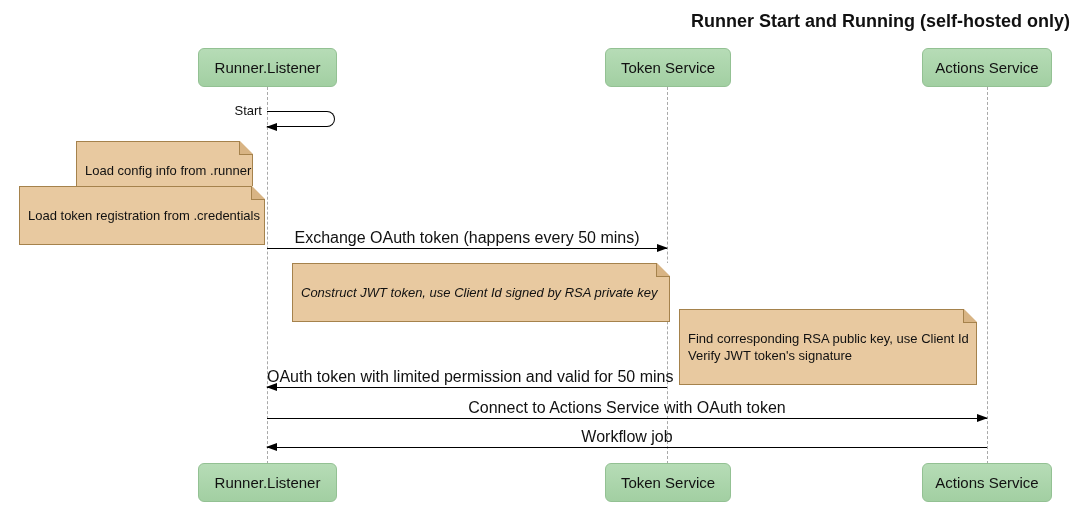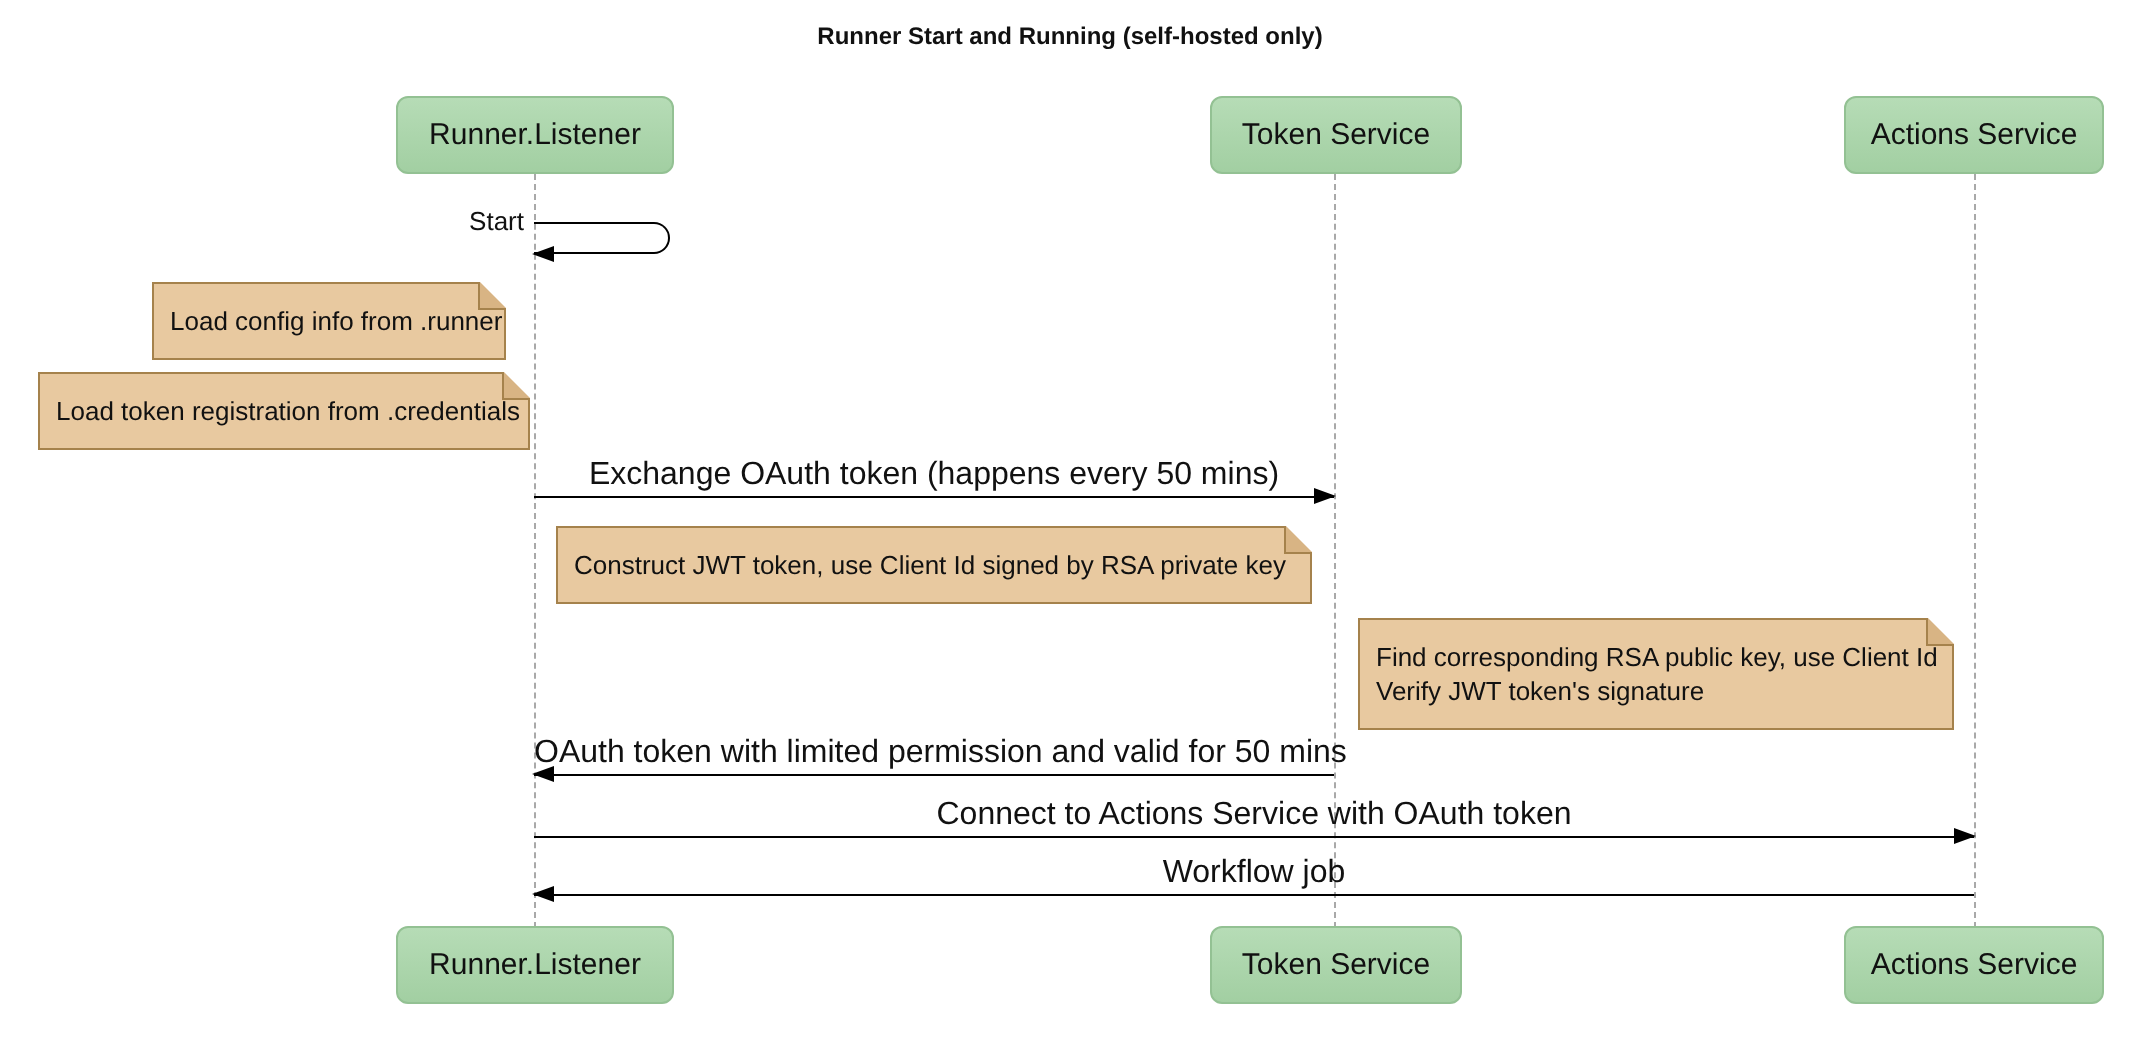--- a/index.html
+++ b/index.html
@@ -13,37 +13,37 @@
     --arrow:#000000;
     --bg:#ffffff;
     --text:#111111;
   }
   html,body{margin:0;padding:0;background:var(--bg);}
   #canvas{
     position:relative;width:1070px;height:525px;background:var(--bg);
     font-family:"Liberation Sans", sans-serif;color:var(--text);overflow:hidden;
   }
   .title{
-    position:absolute;top:11px;left:0;width:1070px;text-align:center;
-    font-size:12px;font-weight:bold;
+    position:absolute;top:11px;left:0;width:1070px;text-align:right;
+    font-size:18px;font-weight:bold;
   }
   .lifeline{
     position:absolute;top:87px;height:377px;width:0;
     border-left:1px dashed var(--lifeline);z-index:1;
   }
   .participant{
     position:absolute;height:39px;box-sizing:border-box;
     background:linear-gradient(to bottom,var(--participant-fill-top),var(--participant-fill-bottom));
     border:1px solid var(--participant-border);border-radius:6px;
     display:flex;align-items:center;justify-content:center;
     font-size:15px;z-index:3;
   }
   .note{
     position:absolute;box-sizing:border-box;background:var(--note-fill);
-    border:1px solid var(--note-border);padding:10px 8px;
+    border:1px solid var(--note-border);padding:20px 8px;
     font-size:13px;line-height:17px;white-space:nowrap;z-index:3;
   }
   .note::before{
     content:"";position:absolute;top:-1px;right:-1px;
     border-style:solid;border-width:0 13px 13px 0;
     border-color:var(--bg) var(--bg) var(--note-fold) var(--note-fold);
     box-shadow:-1px 1px 0 var(--note-border);
   }
   .msg{position:absolute;z-index:2;}
   .msg-label{
@@ -109,21 +109,21 @@
     <div>Load token registration from .credentials</div>
   </div>
 
   <div class="msg" style="left:267px;top:248px;width:400px;">
     <div class="msg-label">Exchange OAuth token (happens every 50 mins)</div>
     <div class="msg-line">
       <div class="ah ah-right"></div>
     </div>
   </div>
 
-  <div class="note" style="left:278px;top:263px;width:378px;">
+  <div class="note" style="left:292px;top:263px;width:378px;font-style:italic;">
     <div>Construct JWT token, use Client Id signed by RSA private key</div>
   </div>
 
   <div class="note" style="left:679px;top:309px;width:298px;">
     <div>Find corresponding RSA public key, use Client Id</div>
     <div>Verify JWT token's signature</div>
   </div>
 
   <div class="msg" style="left:267px;top:387px;width:400px;">
     <div class="msg-label">OAuth token with limited permission and valid for 50 mins</div>

